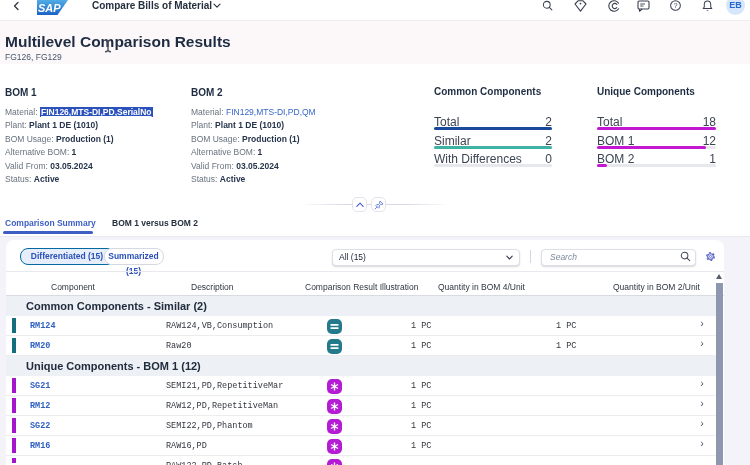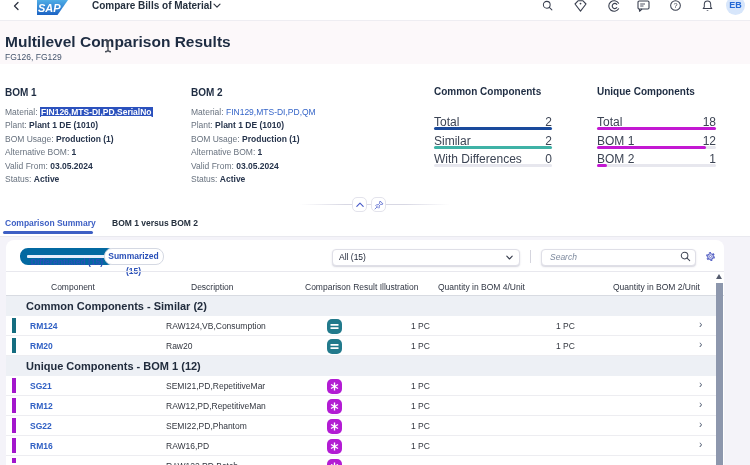--- a/index.html
+++ b/index.html
@@ -33,31 +33,31 @@
 .hbtn { position:absolute; top:197px; width:15px; height:15px; background:#fff; border:1px solid #e3e3ec; border-radius:5px; }
 
 .tab { position:absolute; top:218px; font-size:8.5px; font-weight:bold; }
 #tabline { position:absolute; top:231px; left:3px; width:90px; height:2.5px; border-radius:2px; background:#3d5fc4; }
 #tabborder { position:absolute; top:236px; left:0; width:750px; height:1px; background:#e9e9ef; }
 
 #content { position:absolute; top:237px; left:0; width:750px; height:228px; background:#f4f3f9; }
 #card { position:absolute; top:240px; left:6px; width:718px; height:225px; background:#fff; border-radius:8px 8px 0 0; }
 
 .seg { position:absolute; top:248px; height:16.5px; border-radius:8px; font-size:8.5px; font-weight:bold; color:#2a50b8; line-height:15px; text-align:center; }
-#seg1 { left:19.5px; width:95px; background:#e7eefb; border:7px solid #0369a1; }
+#seg1 { left:19.5px; width:95px; background:#e7eefb; border:1px solid #0369a1; }
 #seg2 { left:103.5px; width:60px; background:#fff; border:1px solid #d5d9e3; }
 #dd { position:absolute; top:248.5px; left:332px; width:188px; height:17px; background:#fff; border:1px solid #dfdfe7; border-radius:4px; box-shadow:0 1px 1.5px rgba(120,120,150,.3); font-size:8.5px; color:#22293a; line-height:15px; padding-left:6px; }
 #vsep { position:absolute; top:250px; left:530px; width:1px; height:13px; background:#d5d5de; }
 #search { position:absolute; top:248.5px; left:541px; width:155px; height:17px; background:#fff; border:1px solid #dfdfe7; border-radius:4px; box-shadow:0 1px 1.5px rgba(120,120,150,.3); font-size:8.5px; font-style:italic; color:#7e8a9e; line-height:15px; padding-left:8px; }
 
 .th { position:absolute; top:282px; font-size:8.5px; color:#2f3542;margin-left:25px; }
 #thborder { position:absolute; top:295px; left:6px; width:718px; height:1px; background:#d8dbe2; }
 #ttop { position:absolute; top:271px; left:6px; width:718px; height:1px; background:#e8e8ee; }
 .gh { position:absolute; left:6px; width:711px; height:20px; background:#edf0f5; font-size:11px; font-weight:bold; color:#212c3d; line-height:20px; padding-left:20px; }
-.row { position:absolute; left:6px; width:711px; height:20px; background:#fff; border-bottom:1px solid #ededf1; }
+.row { position:absolute; left:6px; width:711px; height:20px; background:#fff; border-bottom:1px solid #ededf1;font-family:Liberation Mono, monospace; }
 .row .strip { position:absolute; left:6px; top:2px; bottom:2px; width:3.5px; }
 .row .comp { position:absolute; left:24px; top:5px; font-size:8.5px; font-weight:bold; color:#3060c4; }
 .row .desc { position:absolute; left:160px; top:5px; font-size:8.5px; color:#32363f; }
 .row .q1 { position:absolute; left:405px; top:5px; font-size:8.5px; color:#32363f; }
 .row .q2 { position:absolute; left:550px; top:5px; font-size:8.5px; color:#32363f; }
 .row .chev { position:absolute; left:693px; top:3px; font-size:10px; color:#47536b; }
 .ric { position:absolute; left:321px; top:2.5px; width:15px; height:15px; border-radius:5px; color:#fff; }
 .ric svg { position:absolute; left:3px; top:3px; }
 .teal { background:#227a8c; }
 .mag { background:#b31cd4; }

